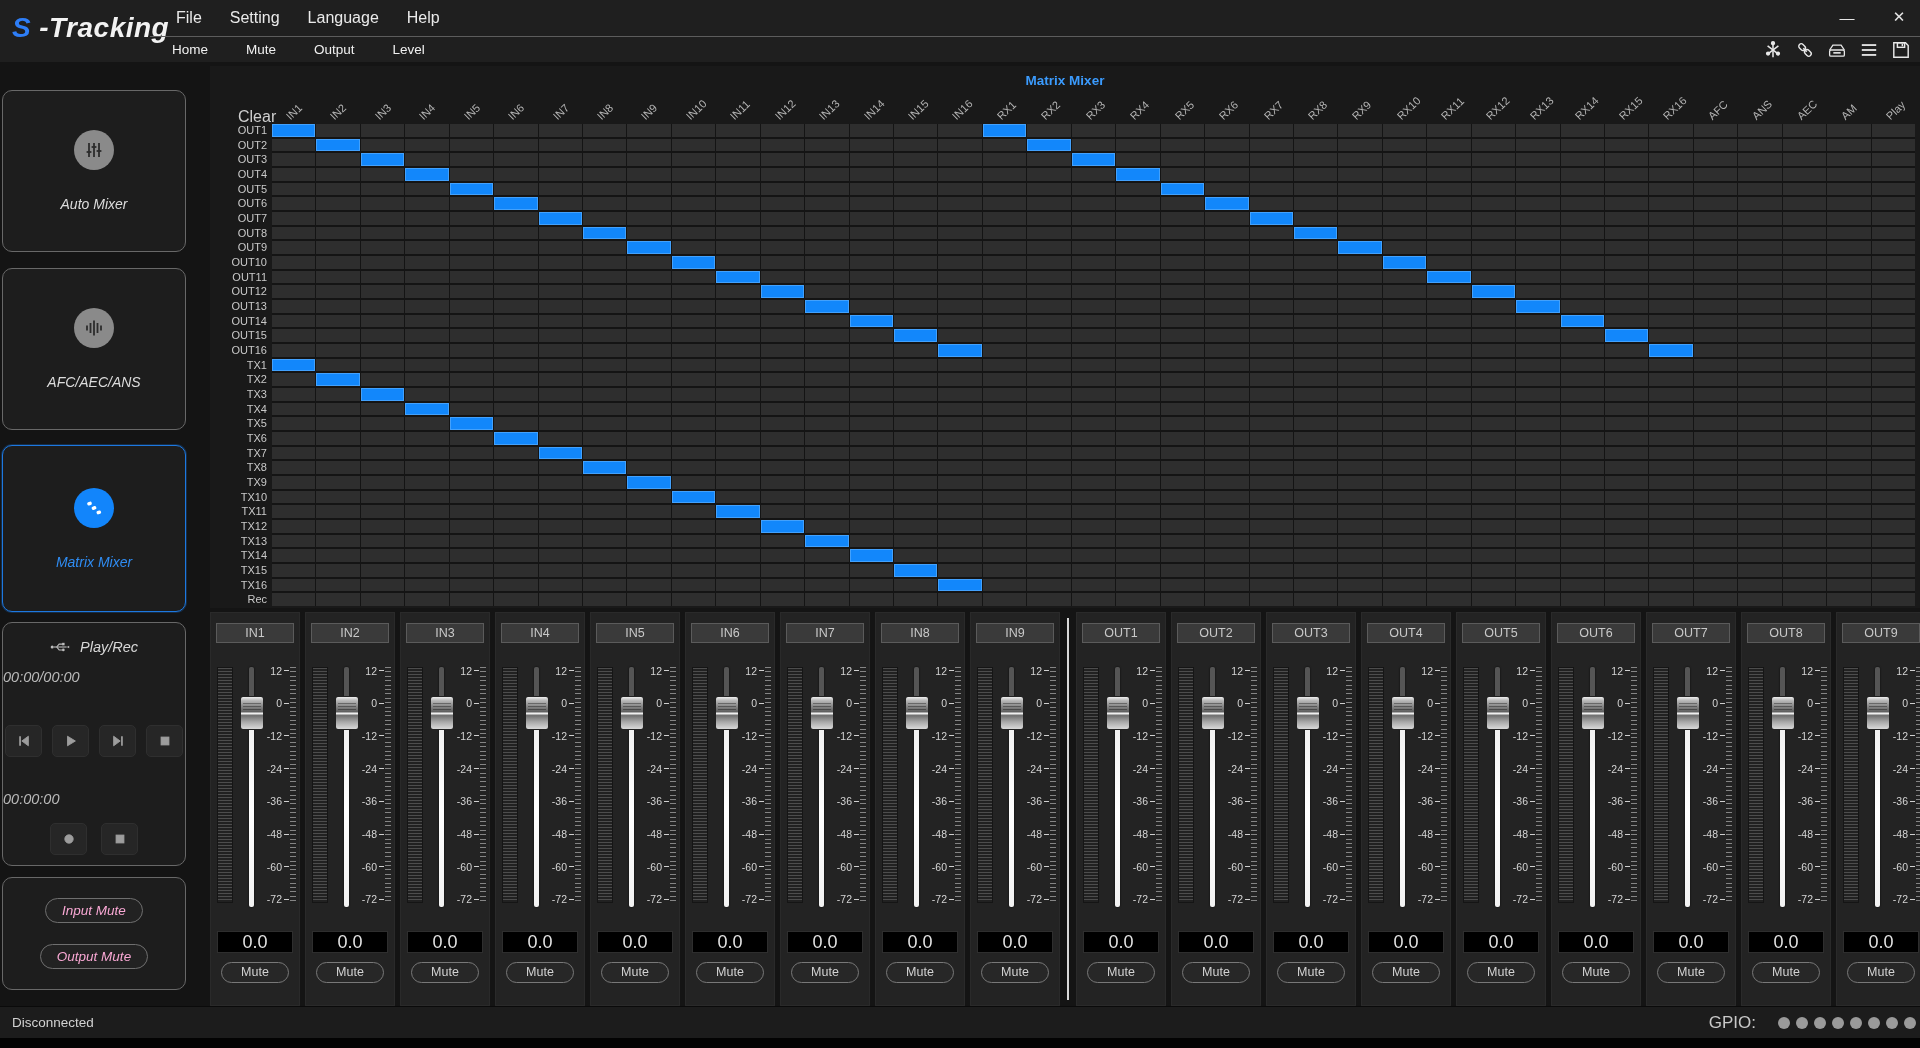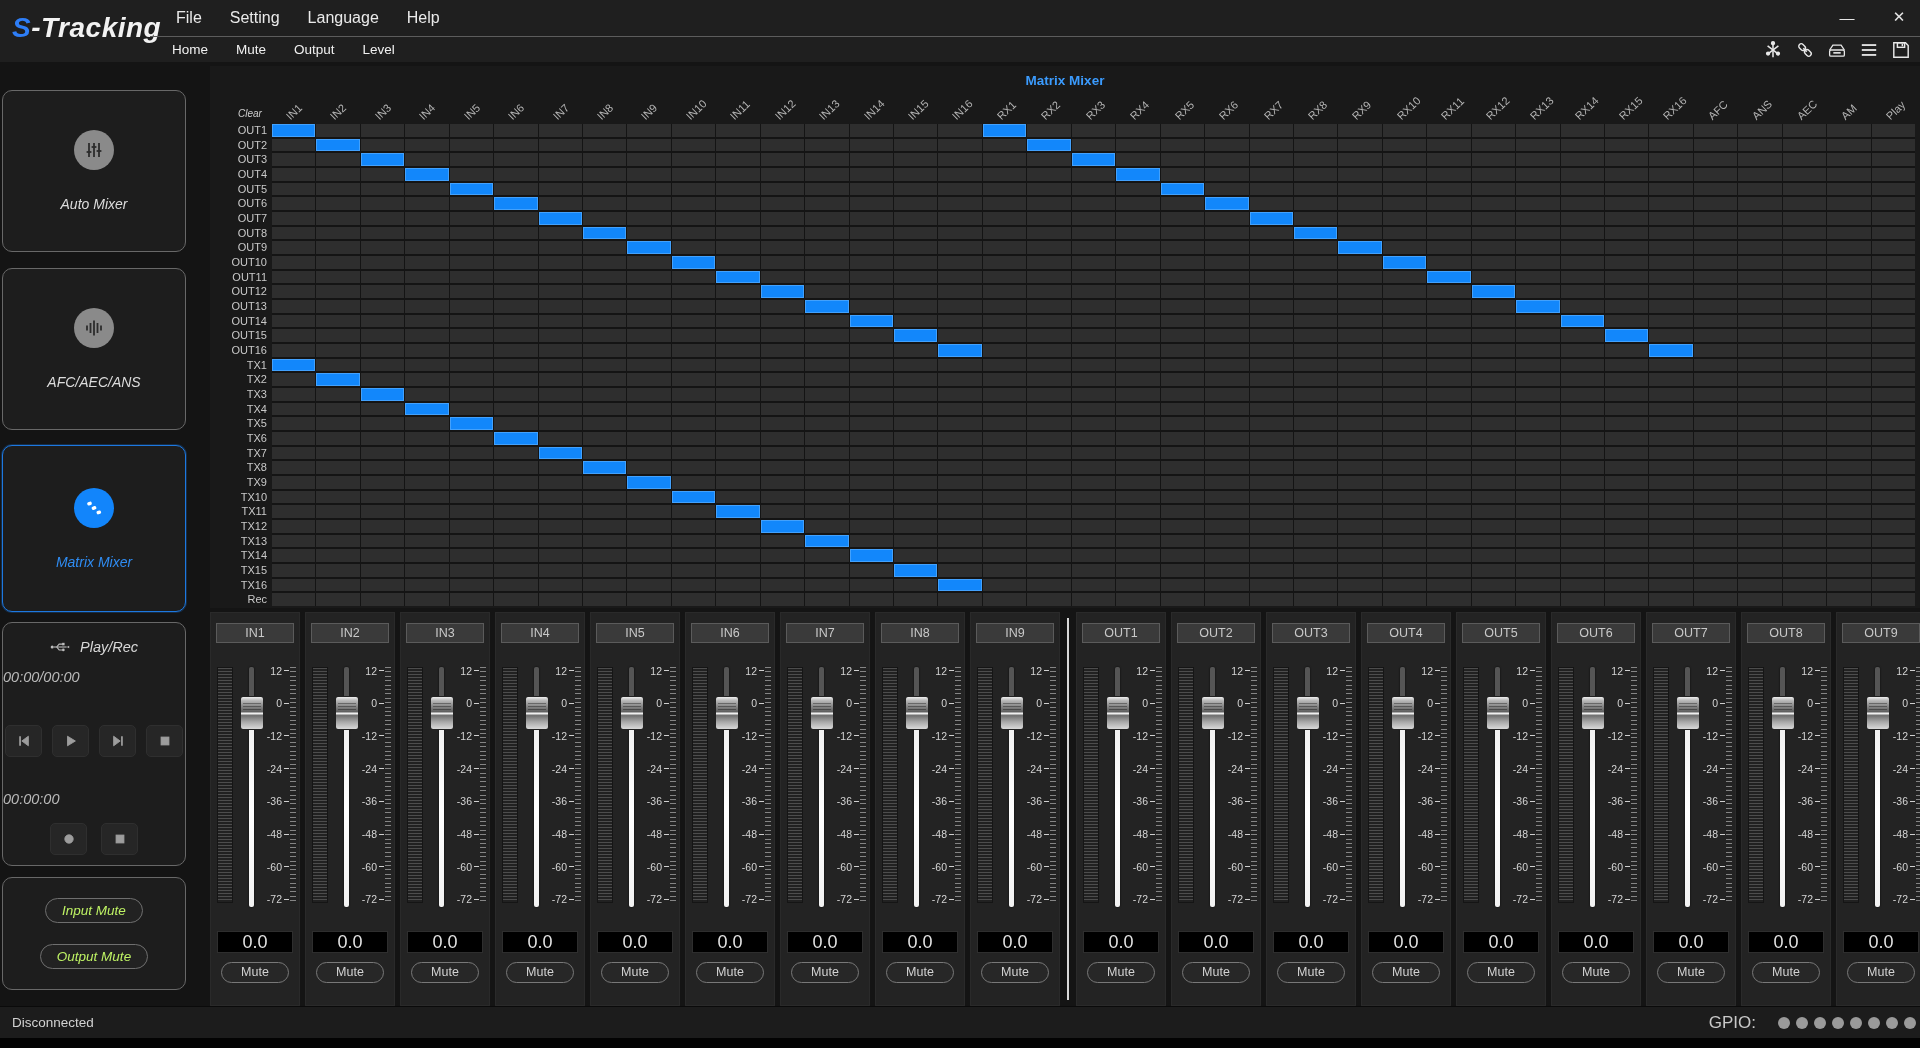--- a/index.html
+++ b/index.html
@@ -4,28 +4,28 @@
 <style>
   * { margin:0; padding:0; box-sizing:border-box; }
   html,body { background:#000; }
   body { font-family:"Liberation Sans", sans-serif; }
   #app { position:relative; width:1920px; height:1048px; background:#141414; overflow:hidden; color:#ddd; }
 
   
   .titlebar { position:absolute; left:0; top:0; width:1920px; height:62px; background:#1f1f1f; }
   .logo { position:absolute; left:12px; top:12px; font-size:28px; font-style:italic; font-weight:800; letter-spacing:.5px; white-space:nowrap; }
   .logo .s { color:#2e7ef7; }
-  .logo .rest { color:#f2f2f2; }
+  .logo .rest { color:#f2f2f2;margin-left:8px; }
   .menubar { position:absolute; left:172px; top:0; height:36px; display:flex; align-items:center; gap:20px; }
   .menu-item { font-size:16px; color:#eaeaea; padding:2px 4px; cursor:default; }
   .winctl { position:absolute; right:8px; top:0; height:34px; display:flex; align-items:center; gap:26px; }
   .winbtn { color:#e6e6e6; font-size:15px; width:26px; text-align:center; }
   .topline { position:absolute; left:150px; right:0; top:36px; height:1px; background:#5c5c5c; }
   .navbar { position:absolute; left:158px; right:0; top:37px; height:25px; display:flex; align-items:center; }
-  .nav-tabs { display:flex; gap:28px; padding-left:14px; }
+  .nav-tabs { display:flex; gap:38px; padding-left:14px; }
   .nav-tab { font-size:13.5px; color:#f0f0f0; }
   .nav-icons { position:absolute; right:10px; top:0; height:25px; display:flex; align-items:center; gap:13px; }
   .nav-icon { width:19px; height:19px; display:flex; align-items:center; justify-content:center; color:#e8e8e8; }
   .nav-icon svg { width:18px; height:18px; stroke:#e8e8e8; fill:none; stroke-width:1.6; }
 
   
   .card { position:absolute; left:2px; width:184px; background:#1d1d1d; border:1px solid #686868; border-radius:10px;font-style:italic; }
   .card.module { display:flex; flex-direction:column; align-items:center; justify-content:center; gap:26px; }
   .card.selected { border:1px solid #1d78e0; box-shadow:0 0 0 1px rgba(29,120,224,.25); }
   .mod-icon { width:40px; height:40px; border-radius:50%; background:#8a8a8a; display:flex; align-items:center; justify-content:center; }
@@ -39,26 +39,26 @@
   .playrec-title { font-size:14.5px; color:#d8d8d8; }
   .time { text-align:left; font-size:14.5px; color:#b9b9b9; }
   .time.t1 { margin-top:14px; }
   .time.t2 { margin-top:34px; }
   .transport { display:flex; justify-content:center; gap:10px; margin-top:40px; }
   .tbtn { width:37px; height:32px; background:#262626; border:1px solid #2f2f2f; border-radius:5px; display:flex; align-items:center; justify-content:center; }
   .tbtn svg { width:14px; height:14px; fill:#9d9d9d; stroke:#9d9d9d; }
   .recrow { display:flex; justify-content:center; gap:14px; margin-top:16px; }
 
   .mutecard { display:flex; flex-direction:column; align-items:center; justify-content:space-evenly; }
-  .pill { min-width:86px; padding:4px 16px; text-align:center; border:1.5px solid #6f6f6f; border-radius:14px; background:#222; font-size:13.5px; color:#bef264; }
+  .pill { min-width:86px; padding:4px 16px; text-align:center; border:1.5px solid #6f6f6f; border-radius:14px; background:#222; font-size:13.5px; color:#f9a8d4; }
 
   
   .matrix-panel { position:absolute; left:210px; top:66px; width:1710px; height:542px; background:#191919; }
   .matrix-title { position:absolute; top:7px; left:0; width:100%; text-align:center; color:#3b9bfd; font-size:13.5px; font-weight:bold; }
-  .clear-btn { position:absolute; left:28px; top:42px; font-size:10px; color:#cfcfcf;font-style:italic; }
+  .clear-btn { position:absolute; left:28px; top:42px; font-size:16px; color:#cfcfcf; }
   .matrix-cols { position:absolute; left:62px; top:0; right:0; height:58px; }
   .matrix-cols span { position:absolute; bottom:2px; transform:rotate(-44deg); transform-origin:0 100%; font-size:11px; color:#b3b3b3; white-space:nowrap; }
   .matrix-body { position:absolute; left:0; top:58px; width:1705px; height:482px; display:flex; }
   .rowlabels { width:62px; height:482px; display:grid; grid-template-rows:repeat(33,1fr); row-gap:2px; }
   .rowlabels div { font-size:11px; color:#c9c9c9; text-align:right; padding-right:5px; line-height:12.6px; }
   .grid { width:1643px; height:482px; display:grid; grid-template-columns:repeat(37,1fr); grid-template-rows:repeat(33,1fr); column-gap:1px; row-gap:2px; background:#141414; }
   .cell { background:#2e2e2e; }
   .cell.on { background:#1287fb; box-shadow:inset 0 0 0 1px rgba(160,210,255,.35); }
 
   

